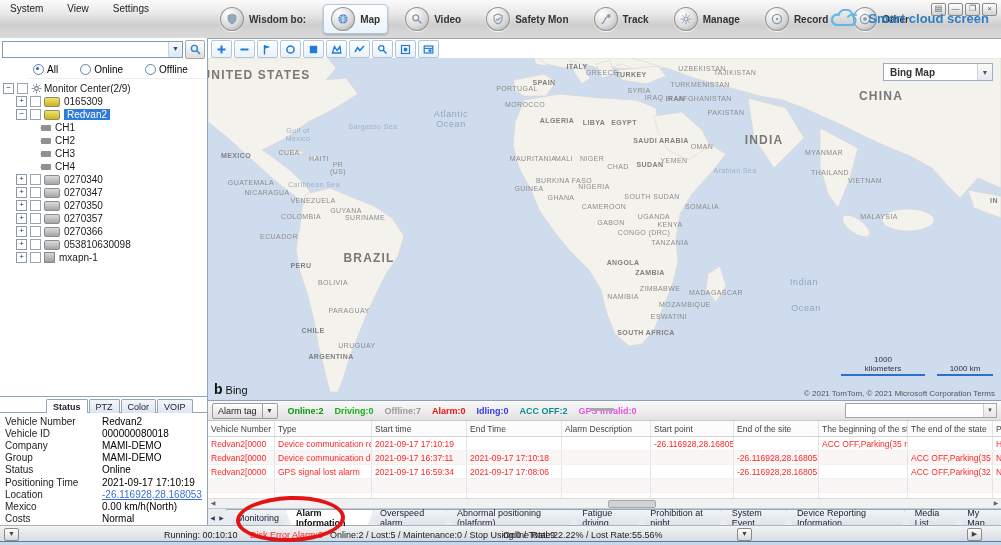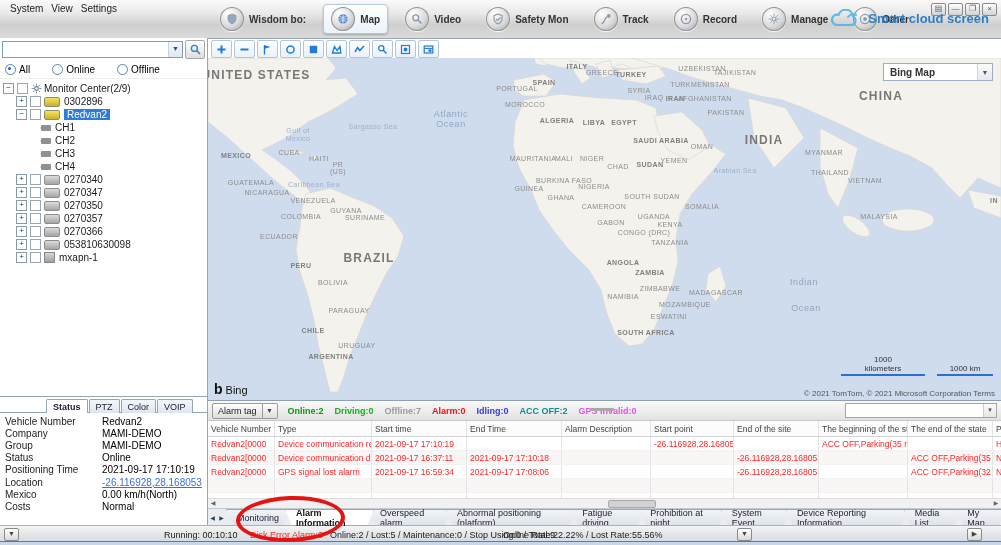--- a/index.html
+++ b/index.html
@@ -2,21 +2,21 @@
 <html><head>
 <meta charset="utf-8">
 <style>
   html,body{margin:0;padding:0;background:#dfe7f0;}
   .app{position:relative;width:1001px;height:545px;font-family:"Liberation Sans",sans-serif;
        background:#fff;overflow:hidden;user-select:none;}
 
   
   .topband{position:absolute;left:0;top:0;width:1001px;height:38px;
     background:linear-gradient(#fbfbfb,#e9e9e9 35%,#cfcfcf 65%,#dadada);border-bottom:1px solid #9aa5b1;}
-  .menubar{position:absolute;left:8px;top:2px;display:flex;gap:4px;font-size:10px;color:#222;}
+  .menubar{position:absolute;left:8px;top:2px;display:flex;gap:20px;font-size:10px;color:#222;}
   .menu-item{padding:1px 2px;}
   .winctl{position:absolute;right:4px;top:3px;display:flex;gap:2px;}
   .wbtn{width:13px;height:11px;border:1px solid #8a8a8a;border-radius:2px;color:#555;
     background:linear-gradient(#fff,#d2d2d2);font-size:8px;line-height:10px;text-align:center;}
   .ribbon{position:absolute;left:212px;top:3px;height:32px;display:flex;align-items:center;gap:9px;}
   .rbtn{display:flex;align-items:center;gap:5px;padding:2px 7px;border-radius:4px;
     font-size:10px;font-weight:bold;color:#333;border:1px solid transparent;}
   .rbtn.active{background:linear-gradient(#ffffff,#eaf2fb);border:1px solid #b4c9e0;box-shadow:0 1px 2px rgba(0,0,0,.25);}
   .ricon{width:24px;height:24px;border-radius:50%;flex:none;display:flex;align-items:center;justify-content:center;
     background:radial-gradient(circle at 35% 28%,#ffffff,#dadada 55%,#9c9c9c);
@@ -27,21 +27,21 @@
 
   
   .sidebar{position:absolute;left:0;top:38px;width:207px;height:487px;background:#fff;
     border-right:1px solid #93a5b8;display:flex;flex-direction:column;font-size:10px;}
   .search-row{height:20px;flex:none;display:flex;align-items:center;gap:2px;padding:1px 2px;}
   .combo{flex:1;height:15px;border:1px solid #7f9db9;background:#fff;position:relative;}
   .combo .dd{position:absolute;right:0;top:0;width:13px;height:100%;border-left:1px solid #c5d4e2;
     background:linear-gradient(#f5f9fd,#dce8f3);font-size:7px;color:#446;text-align:center;line-height:14px;}
   .sbtn{width:18px;height:17px;flex:none;border:1px solid #a8a8a8;border-radius:2px;
     background:linear-gradient(#fff,#ddd);display:flex;align-items:center;justify-content:center;}
-  .filter-row{height:18px;flex:none;display:flex;align-items:center;border-bottom:1px solid #eee;}
+  .filter-row{height:18px;flex:none;display:flex;align-items:center;border-bottom:1px solid #eee;margin-left:28px;}
   .fopt{display:flex;align-items:center;}
   .radio{width:9px;height:9px;border-radius:50%;border:1px solid #5d82ad;background:#fff;margin-right:3px;position:relative;}
   .radio.on::after{content:"";position:absolute;left:2px;top:2px;width:3px;height:3px;border-radius:50%;background:#2b62b0;}
   .tree{flex:1;overflow:hidden;padding-top:3px;color:#1a1a1a;}
   .trow{display:flex;align-items:center;height:13px;white-space:nowrap;}
   .expbox{width:9px;height:9px;flex:none;border:1px solid #8899aa;background:#fff;font-size:8px;
     line-height:7px;text-align:center;color:#334;margin-right:3px;}
   .cb{width:9px;height:9px;flex:none;border:1px solid #9aa6b2;background:#fff;margin-right:3px;}
   .veh{width:14px;height:8px;flex:none;border-radius:2px;margin-right:4px;border:1px solid #8d8d6d;}
   .veh.on{background:linear-gradient(#f2e468,#cdb025);}
@@ -191,34 +191,34 @@
             <svg width="12" height="12" viewBox="0 0 12 12">
               <path d="M1.5 10.5c3.5 0 2.5-6 5.5-6.5" stroke="#8b9cb1" stroke-width="1.3" fill="none"></path>
               <circle cx="8.8" cy="3" r="1.9" fill="#8b9cb1"></circle>
             </svg>
           </span>
           <span>Track</span>
         </div>
         <div class="rbtn">
           <span class="ricon">
             <svg width="12" height="12" viewBox="0 0 12 12">
+              <circle cx="6" cy="6" r="2" fill="none" stroke="#8b9cb1" stroke-width="1.2"></circle>
+              <path d="M6 .8v2M6 9.2v2M.8 6h2M9.2 6h2M2.3 2.3l1.4 1.4M8.3 8.3l1.4 1.4M9.7 2.3L8.3 3.7M3.7 8.3L2.3 9.7" stroke="#8b9cb1" stroke-width="1"></path>
+            </svg>
+          </span>
+          <span>Manage</span>
+        </div>
+        <div class="rbtn">
+          <span class="ricon">
+            <svg width="12" height="12" viewBox="0 0 12 12">
               <circle cx="6" cy="6" r="4.6" fill="none" stroke="#8b9cb1" stroke-width="1.4"></circle>
               <circle cx="6" cy="6" r="1.2" fill="#8b9cb1"></circle>
             </svg>
           </span>
           <span>Record</span>
-        </div>
-        <div class="rbtn">
-          <span class="ricon">
-            <svg width="12" height="12" viewBox="0 0 12 12">
-              <circle cx="6" cy="6" r="2" fill="none" stroke="#8b9cb1" stroke-width="1.2"></circle>
-              <path d="M6 .8v2M6 9.2v2M.8 6h2M9.2 6h2M2.3 2.3l1.4 1.4M8.3 8.3l1.4 1.4M9.7 2.3L8.3 3.7M3.7 8.3L2.3 9.7" stroke="#8b9cb1" stroke-width="1"></path>
-            </svg>
-          </span>
-          <span>Manage</span>
         </div>
         <div class="rbtn">
           <span class="ricon">
             <svg width="12" height="12" viewBox="0 0 12 12">
               <circle cx="6" cy="6" r="4.6" fill="none" stroke="#8b9cb1" stroke-width="1.3"></circle>
               <circle cx="6" cy="6" r="1.9" fill="#8b9cb1"></circle>
             </svg>
           </span>
           <span>Other</span>
         </div>
@@ -265,21 +265,21 @@
           <span><svg width="11" height="11" viewBox="0 0 12 12" style="margin-right:2px;vertical-align:-2px">
               <circle cx="6" cy="6" r="2" fill="none" stroke="#6a7a8a" stroke-width="1.2"></circle>
               <path d="M6 .8v2M6 9.2v2M.8 6h2M9.2 6h2M2.3 2.3l1.4 1.4M8.3 8.3l1.4 1.4M9.7 2.3L8.3 3.7M3.7 8.3L2.3 9.7" stroke="#6a7a8a" stroke-width="1"></path>
             </svg></span>
           <span>Monitor Center(2/9)</span>
         </div>
         <div class="trow" style="padding-left: 16px;">
           <span class="expbox">+</span>
           <span class="cb"></span>
           <span class="veh on"></span>
-          <span>0302896</span>
+          <span>0165309</span>
         </div>
         <div class="trow" style="padding-left: 16px;">
           <span class="expbox">−</span>
           <span class="cb"></span>
           <span class="veh on"></span>
           <span class="tsel">Redvan2</span>
         </div>
         <div class="trow" style="padding-left: 29px;">
           <span style="width: 11px;"></span>
           <span class="camico"></span>
@@ -347,20 +347,24 @@
       <div class="vtabs">
           <span class="vtab active">Status</span>
           <span class="vtab">PTZ</span>
           <span class="vtab">Color</span>
           <span class="vtab">VOIP</span>
         </div>
       <div class="vfields">
           <div class="vrow">
             <span class="vlabel">Vehicle Number</span>
             <span class="vvalue">Redvan2</span>
+          </div>
+          <div class="vrow">
+            <span class="vlabel">Vehicle ID</span>
+            <span class="vvalue">000000080018</span>
           </div>
           <div class="vrow">
             <span class="vlabel">Company</span>
             <span class="vvalue">MAMI-DEMO</span>
           </div>
           <div class="vrow">
             <span class="vlabel">Group</span>
             <span class="vvalue">MAMI-DEMO</span>
           </div>
           <div class="vrow">

